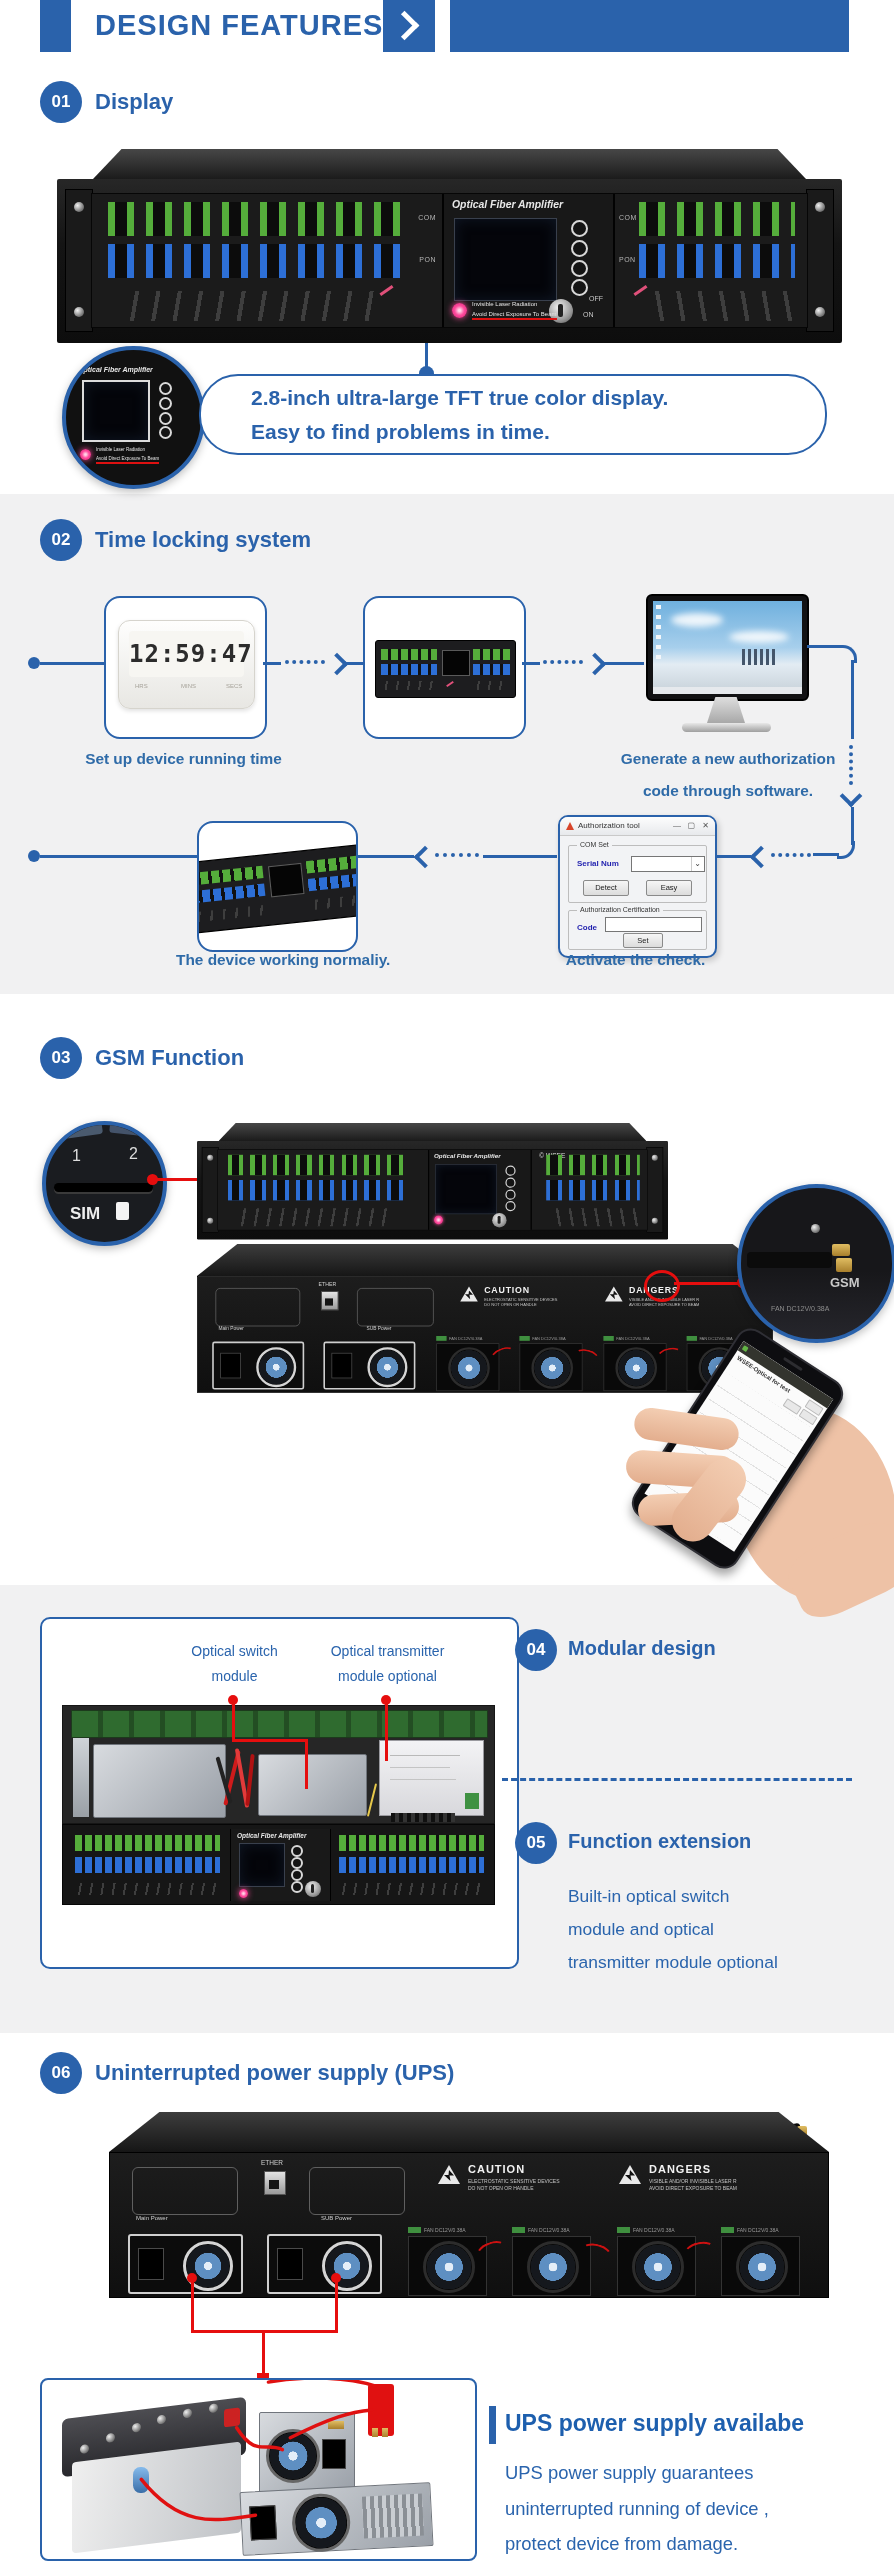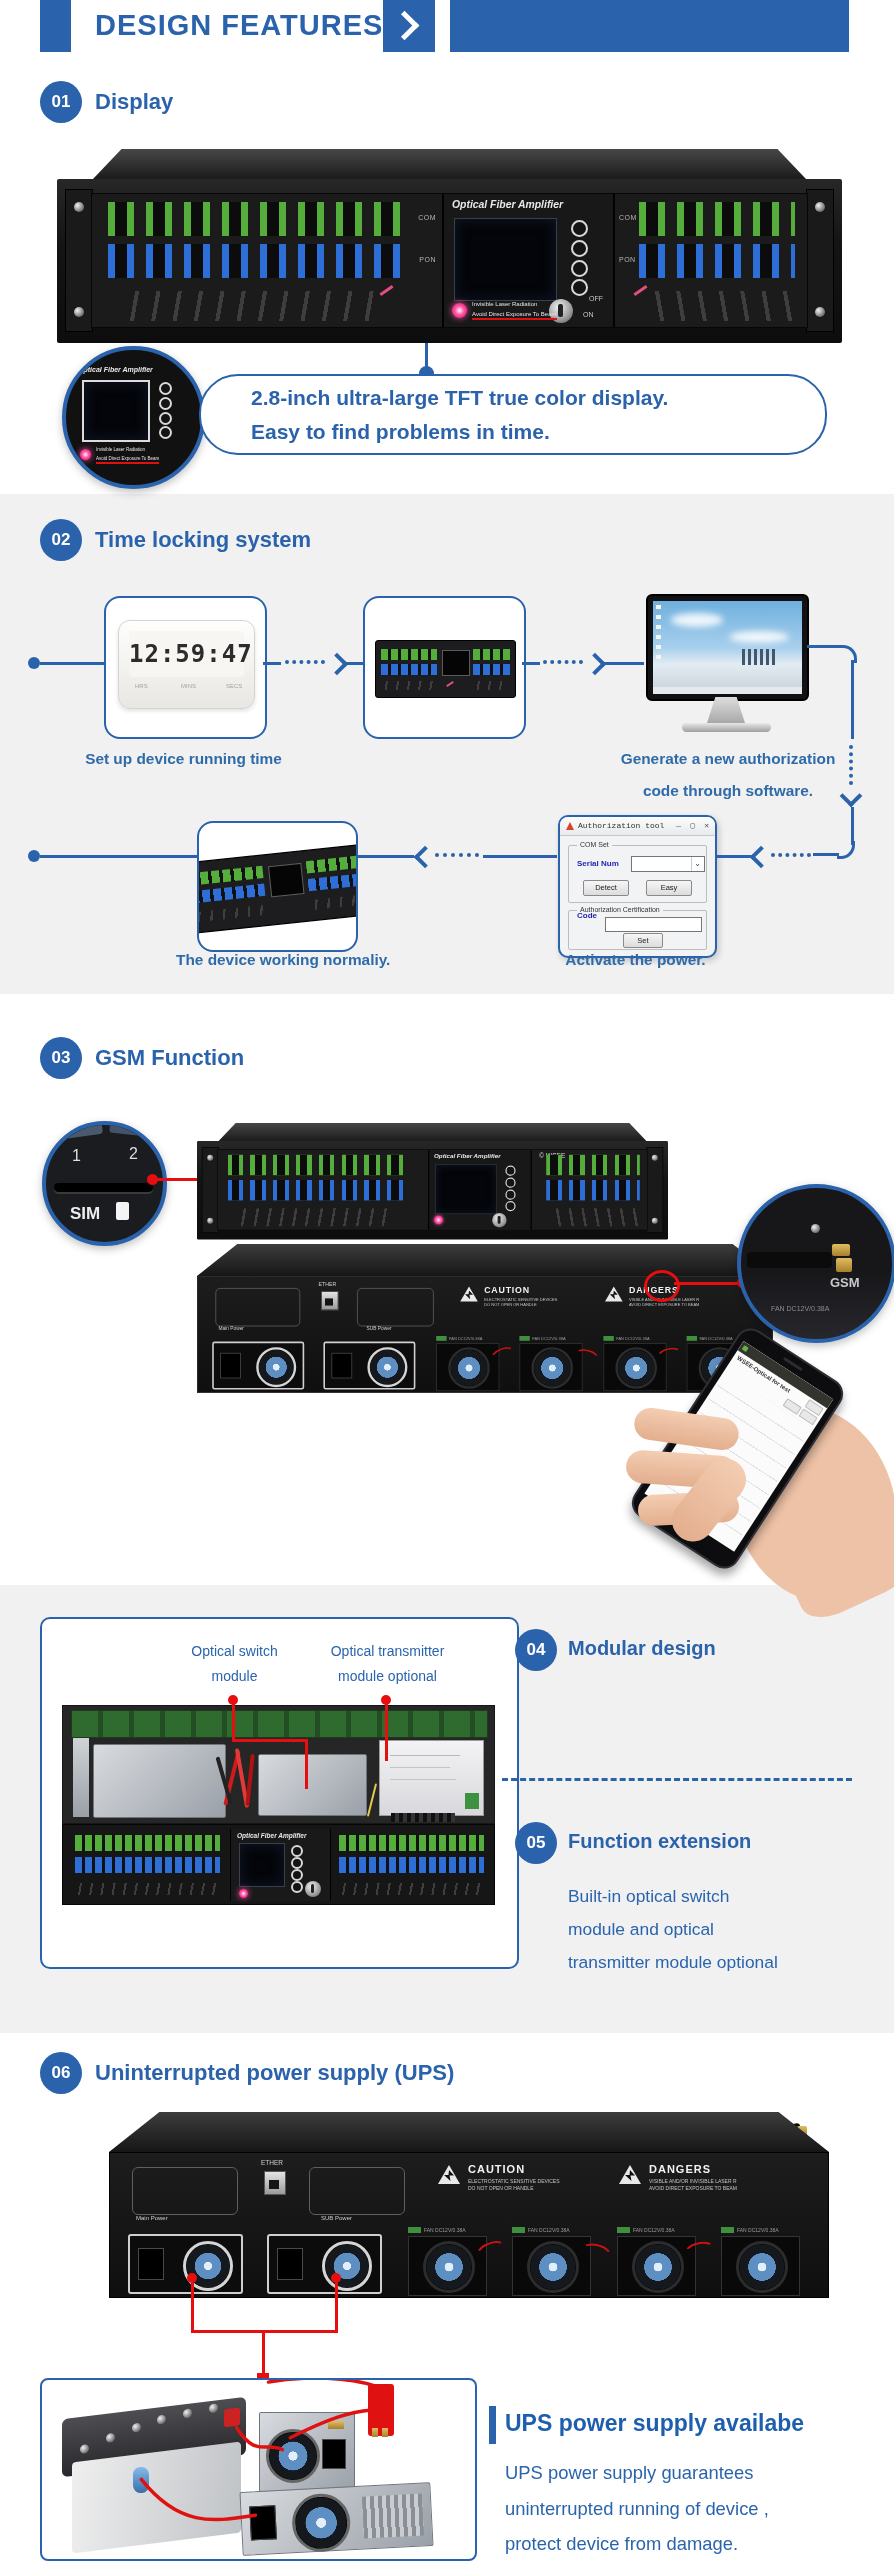--- a/index.html
+++ b/index.html
@@ -75,21 +75,21 @@
   .mon-scr{position:absolute;background:#121214;border-radius:6px;border:2px solid #000;padding:5px;}
   .mon-sky{width:100%;height:100%;background:linear-gradient(180deg,#6fb0de 0%,#a7cfec 50%,#e3ecf3 68%,#c6d0d8 100%);position:relative;overflow:hidden;}
   .cloud{position:absolute;background:#fff;border-radius:50%;filter:blur(3px);opacity:.85;}
   .skyline{position:absolute;background:repeating-linear-gradient(90deg,#44566b 0 3px,transparent 3px 6px);}
   .taskbar{position:absolute;left:0;right:0;bottom:0;height:7px;background:#e6e9ed;}
   .iconcol{position:absolute;left:3px;top:4px;width:5px;height:60px;background:repeating-linear-gradient(180deg,#f4f7fa 0 4px,transparent 4px 10px);}
   .mon-stand{position:absolute;background:linear-gradient(#dedede,#a8a8a8);clip-path:polygon(22% 0,78% 0,100% 100%,0 100%);}
   .mon-base{position:absolute;background:linear-gradient(#e8e8e8,#9f9f9f);border-radius:5px;}
   
   .dlg{position:absolute;border:2px solid #2a62ab;border-radius:10px;background:#f2f3f5;box-shadow:2px 3px 6px rgba(0,0,0,.18);}
-  .dlg-tb{position:absolute;left:0;right:0;top:0;height:18px;background:linear-gradient(#fdfdfd,#e7e9ec);border-bottom:1px solid #c9c9c9;border-radius:8px 8px 0 0;font-family:Liberation Mono, monospace;}
+  .dlg-tb{position:absolute;left:0;right:0;top:0;height:18px;background:linear-gradient(#fdfdfd,#e7e9ec);border-bottom:1px solid #c9c9c9;border-radius:8px 8px 0 0;}
   .dlg-ti{position:absolute;left:18px;top:4px;font-size:8px;color:#333;white-space:nowrap;}
   .dlg-logo{position:absolute;left:6px;top:5px;width:0;height:0;border-left:4px solid transparent;border-right:4px solid transparent;border-bottom:8px solid #d8452a;}
   .dlg-wb{position:absolute;top:3px;font-size:8px;color:#555;line-height:12px;}
   .grp{position:absolute;border:1px solid #bdbdbd;border-radius:2px;}
   .grp-l{position:absolute;top:-5px;left:8px;background:#f2f3f5;padding:0 3px;font-size:7px;color:#333;white-space:nowrap;}
   .flbl{position:absolute;font-size:8px;font-weight:bold;color:#1f1fae;white-space:nowrap;}
   .combo{position:absolute;background:#fff;border:1px solid #767676;}
   .combo span{position:absolute;right:1px;top:0;width:11px;height:100%;border-left:1px solid #ccc;font-size:8px;color:#444;text-align:center;line-height:13px;}
   .dbtn{position:absolute;background:linear-gradient(#f6f6f6,#dcdcdc);border:1px solid #8a8a8a;border-radius:2px;font-size:7.5px;color:#222;text-align:center;}
   .tinput{position:absolute;background:#fff;border:1px solid #767676;}
@@ -333,35 +333,35 @@
       <span class="grp-l">COM Set</span>
       <span class="flbl" style="left:8px;top:13px;">Serial Num</span>
       <div class="combo" style="left:62px;top:10px;width:72px;height:14px;">
           <span>⌄</span>
         </div>
       <div class="dbtn" style="left:14px;top:34px;width:44px;height:14px;line-height:14px;">Detect</div>
       <div class="dbtn" style="right:14px;top:34px;width:44px;height:14px;line-height:14px;">Easy</div>
     </div>
     <div class="grp" style="left:8px;top:93px;right:8px;height:38px;">
       <span class="grp-l">Authorization Certification</span>
-      <span class="flbl" style="left:8px;top:0;">Code</span>
+      <span class="flbl" style="left:8px;top:12px;">Code</span>
       <div class="tinput" style="left:36px;top:6px;width:95px;height:13px;"></div>
       <div class="dbtn" style="left:54px;top:22px;width:38px;height:13px;line-height:13px;">Set</div>
     </div>
   </div>
 
   <div class="ln-h" style="left:717px;top:855px;width:34px;"></div>
   <div class="chv l" style="left:753px;top:849px;"></div>
   <div class="dotln-h" style="left:771px;top:853px;width:40px;"></div>
 
   <div class="cap" style="left:176px;top:944px;width:199px;">
     <div>The device working normaliy.</div>
   </div>
   <div class="cap" style="left:536px;top:944px;width:199px;">
-    <div>Activate the power.</div>
+    <div>Activate the check.</div>
   </div>
 
   <div class="nb" style="left:40px;top:1037px;">03</div>
   <div class="st" style="left:95px;top:1045px;">GSM Function</div>
 
   <div class="zoomcirc" style="left:42px;top:1121px;width:117px;height:117px;background:#1a1c20;">
     <div class="abs" style="left:8px;top:-6px;width:48px;height:18px;background:#4a5a6e;transform:rotate(-8deg);border-radius:3px;"></div>
     <div class="abs" style="left:64px;top:-8px;width:48px;height:18px;background:#44536a;transform:rotate(6deg);border-radius:3px;"></div>
     <span class="abs" style="left:26px;top:22px;color:#ddd;font-size:16px;">1</span>
     <span class="abs" style="left:83px;top:20px;color:#ddd;font-size:16px;">2</span>

